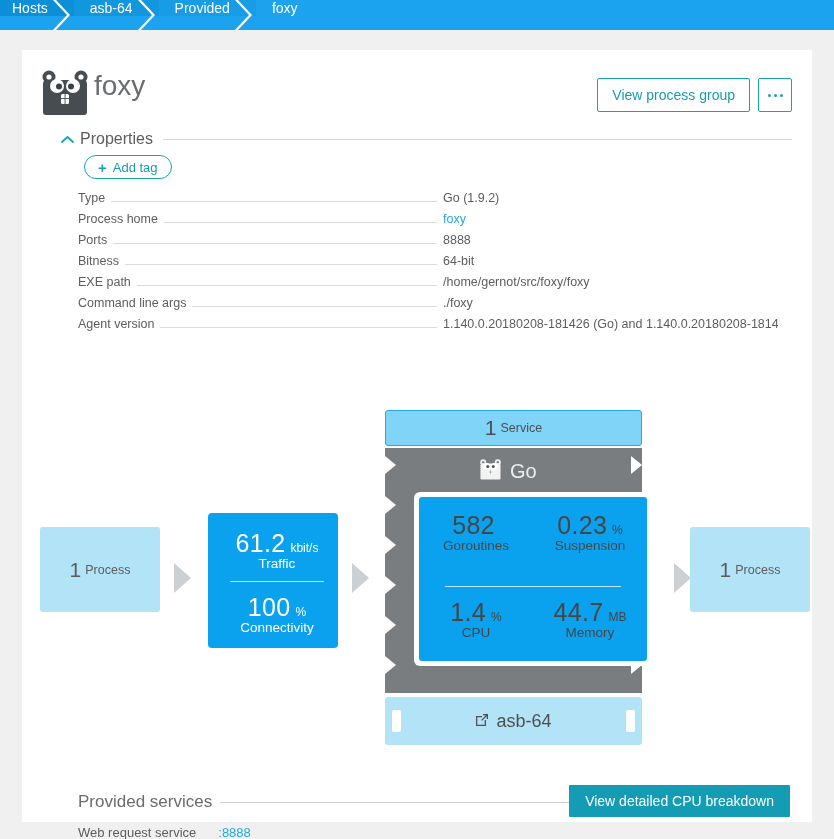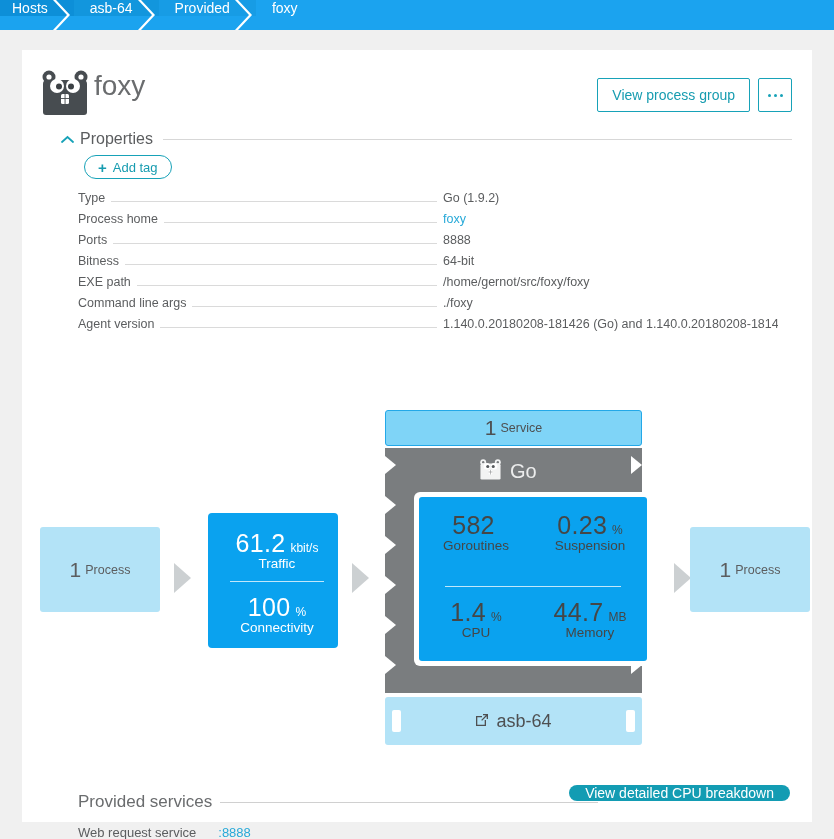--- a/index.html
+++ b/index.html
@@ -196,21 +196,21 @@
   .prov-title { font-size:17px; color:#6a6c6e; white-space:nowrap; }
   .prov-rule { flex:1; height:1px; background:#d0d0d0; }
   .prov-row {
     position:absolute; left:56px; top:775px; font-size:13px; display:flex; gap:22px;
   }
   .prov-name { color:#5b5d5f; }
   .prov-port { color:#27a9d8; }
   .btn-cpu {
     position:absolute; right:22px; top:735px;
     background:#139cb3; color:#fff; border:none;
-    height:16px; padding:0 16px; font-size:14px; border-radius:12px;
+    height:32px; padding:0 16px; font-size:14px; border-radius:1px;
     cursor:pointer; font-family:"Liberation Sans", sans-serif;
   }
 </style>
 </head>
 <body>
 
 <div class="breadcrumb">
   <div class="crumb c0">
     <span>Hosts</span>
     <span class="sep">

